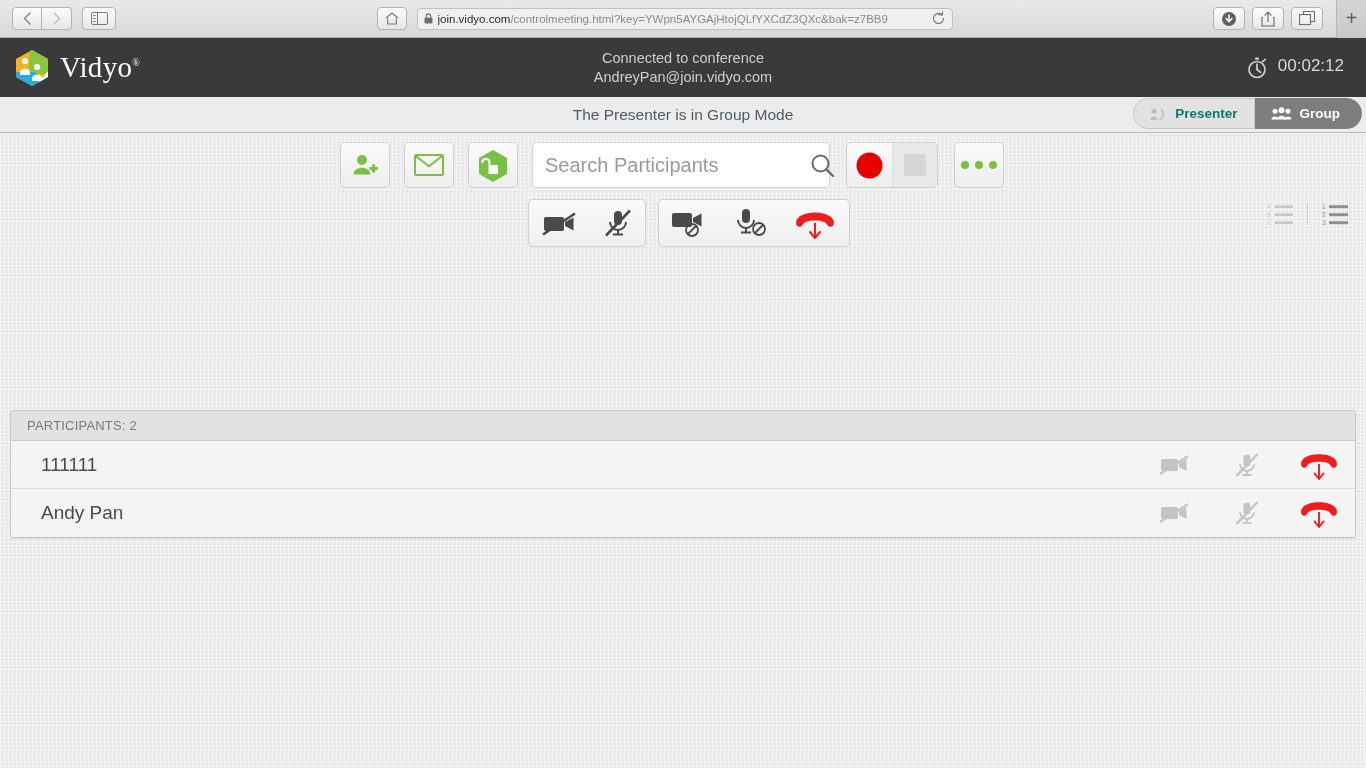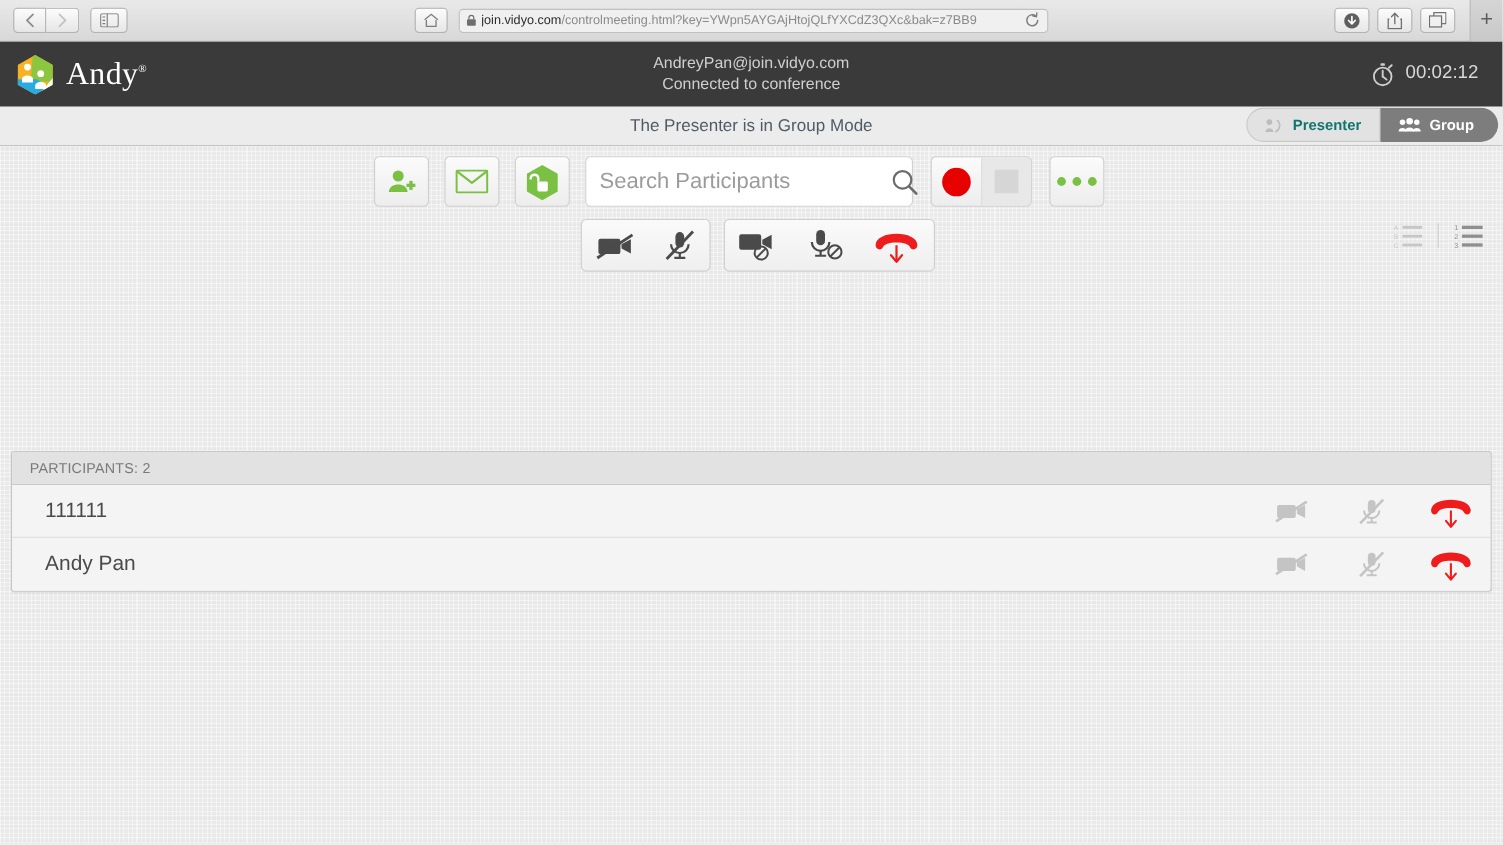--- a/index.html
+++ b/index.html
@@ -373,26 +373,26 @@
           <polygon points="18,0 40,0 40,26 16,26" fill="#8cc63e"></polygon>
           <polygon points="0,24 22,24 40,40 0,40" fill="#29abe2"></polygon>
           <polygon points="14,40 40,40 40,18 22,40" fill="#ffffff"></polygon>
           <circle cx="13" cy="13" r="3.1" fill="#ffffff"></circle>
           <path d="M8 24 C8 19.5 18 19.5 18 24 L18 27 L8 27 Z" fill="#ffffff"></path>
           <circle cx="25" cy="19" r="3.1" fill="#ffffff"></circle>
           <path d="M20 30 C20 25.5 30 25.5 30 30 L30 33 L20 33 Z" fill="#ffffff"></path>
         </g>
       </svg>
     </span>
-    <span class="logo-text"><span>Andy</span><sup>®</sup></span>
+    <span class="logo-text"><span>Vidyo</span><sup>®</sup></span>
   </div>
 
   <div class="conf-title">
+    <div>Connected to conference</div>
     <div>AndreyPan@join.vidyo.com</div>
-    <div>Connected to conference</div>
   </div>
 
   <div class="timer-area">
     <span>
       <svg width="22" height="23" viewBox="0 0 22 23">
         <circle cx="11" cy="13.5" r="8" fill="none" stroke="#cfcfcf" stroke-width="1.7"></circle>
         <path d="M11 13.5 L11 8.2" stroke="#cfcfcf" stroke-width="1.7" stroke-linecap="round"></path>
         <path d="M11 13.5 L14.6 16.4" stroke="#cfcfcf" stroke-width="1.7" stroke-linecap="round"></path>
         <rect x="9" y="1.4" width="4" height="2.4" rx="0.8" fill="#cfcfcf"></rect>
         <path d="M16.6 5.6 L19.2 3.3" stroke="#cfcfcf" stroke-width="1.7" stroke-linecap="round"></path>

